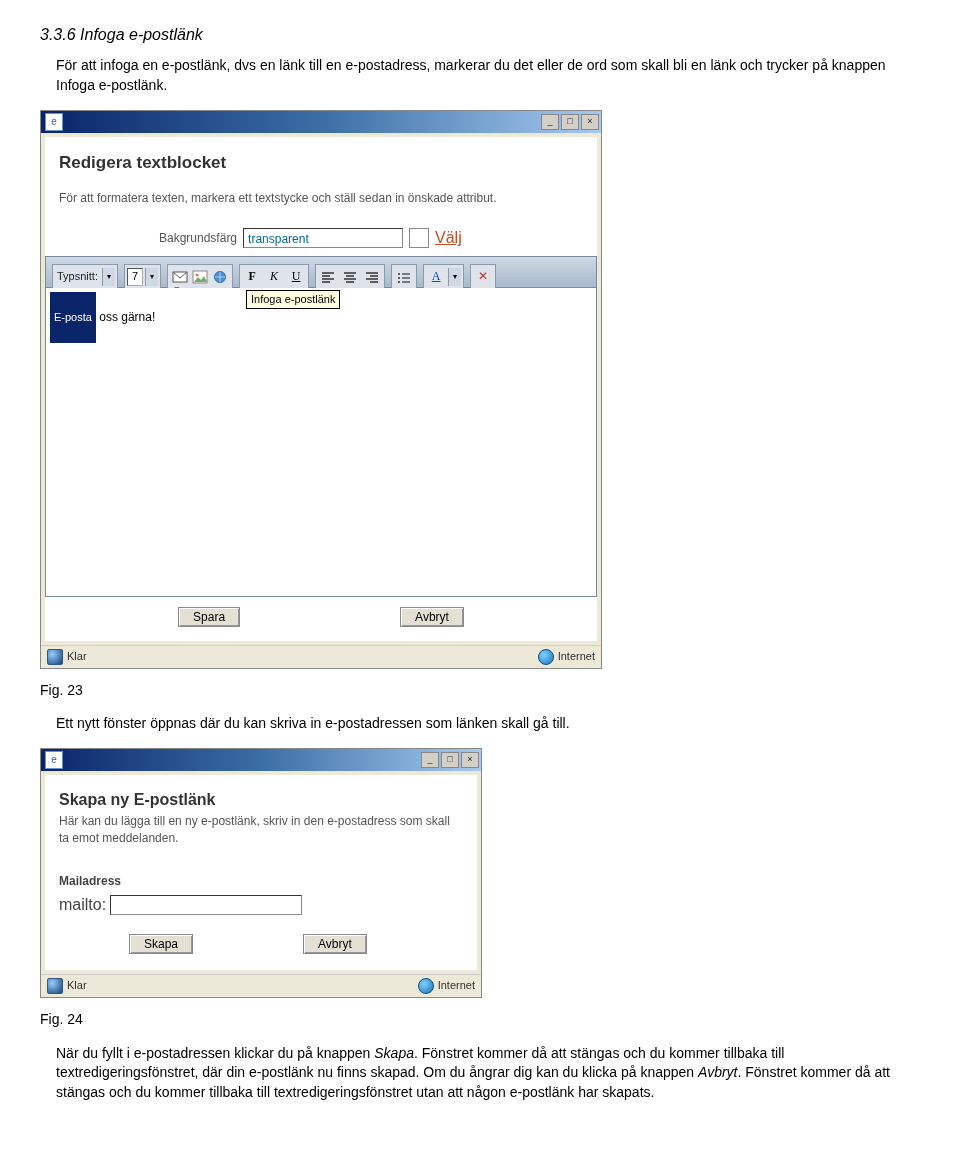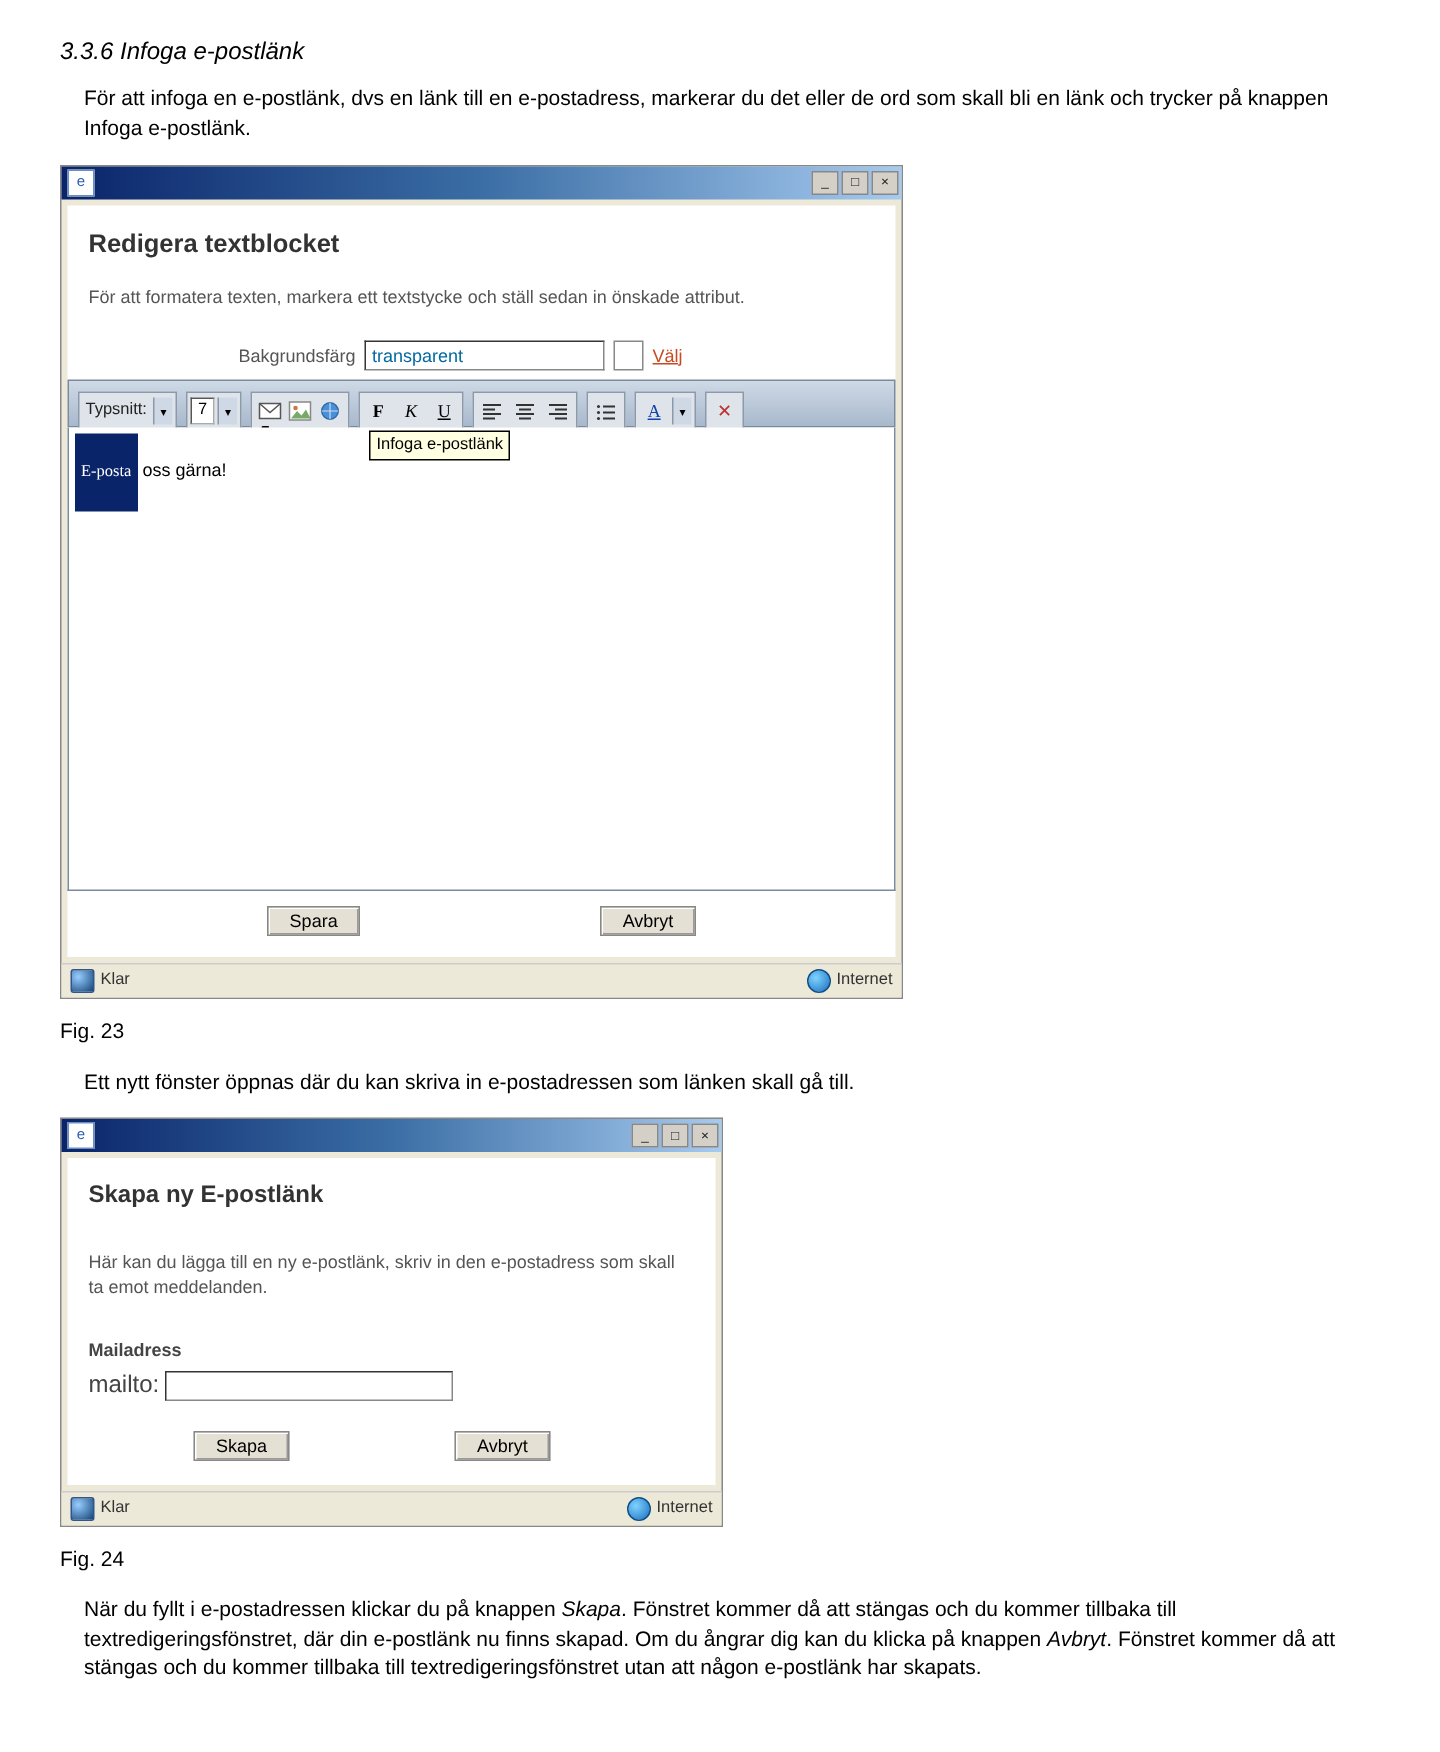--- a/index.html
+++ b/index.html
@@ -83,21 +83,21 @@
     font-size: 12px;
     padding: 0 4px;
     color:#0369a1;
     display:flex; align-items:flex-end;
   }
   .swatch {
     width: 18px; height: 18px;
     border: 1px solid #888;
     background:#fff;
   }
-  .valj-link { color: #c74a21; font-size:12px; text-decoration:underline; }
+  .valj-link { color: #c74a21; font-size:16px; text-decoration:underline; }
 
   .toolbar {
     height: 30px;
     background: linear-gradient(to bottom, #cfd9e6, #a8b9cc);
     border: 1px solid #7a8a9c;
     margin: 0 -14px;
     display:flex;
     align-items:center;
     padding: 0 6px;
     gap: 6px;
@@ -142,21 +142,20 @@
     position: relative;
     padding: 4px;
     font-size: 12px;
   }
   .badge {
     background:#0a246a;
     color:#fff;
     font-size:11px;
     padding: 18px 4px;
     display:inline-block;
-    font-family:Liberation Serif, serif;
   }
   .editor-text { font-size:12px; }
   .tooltip-box {
     position:absolute;
     left: 200px; top: 2px;
     background:#ffffe1;
     border:1px solid #000;
     font-size:11px;
     padding: 1px 4px;
   }
@@ -200,21 +199,21 @@
   }
 
   
   .win2 {
     width: 440px;
     border: 1px solid #888;
     background:#ece9d8;
     margin-bottom: 10px;
   }
   .win2 .content-area { padding: 14px 14px 10px 14px; }
-  .dlg-title2 { font-weight:bold; font-size:16px; color:#333; margin-bottom:24px; }
+  .dlg-title2 { font-weight:bold; font-size:16px; color:#333; margin-bottom:2px; }
   .dlg-desc2 { font-size:12px; color:#555; margin-bottom: 26px; line-height:1.4; }
   .field-label { font-weight:bold; font-size:12px; color:#444; margin-bottom:4px; }
   .mail-row { display:flex; align-items:center; gap:4px; font-size:16px; color:#444; margin-bottom: 18px;}
   .mail-input {
     width: 190px; height:18px; border:1px inset #888; background:#fff;
   }
   .dialog-btns2 {
     display:flex;
     gap: 110px;
     margin-left: 70px;

